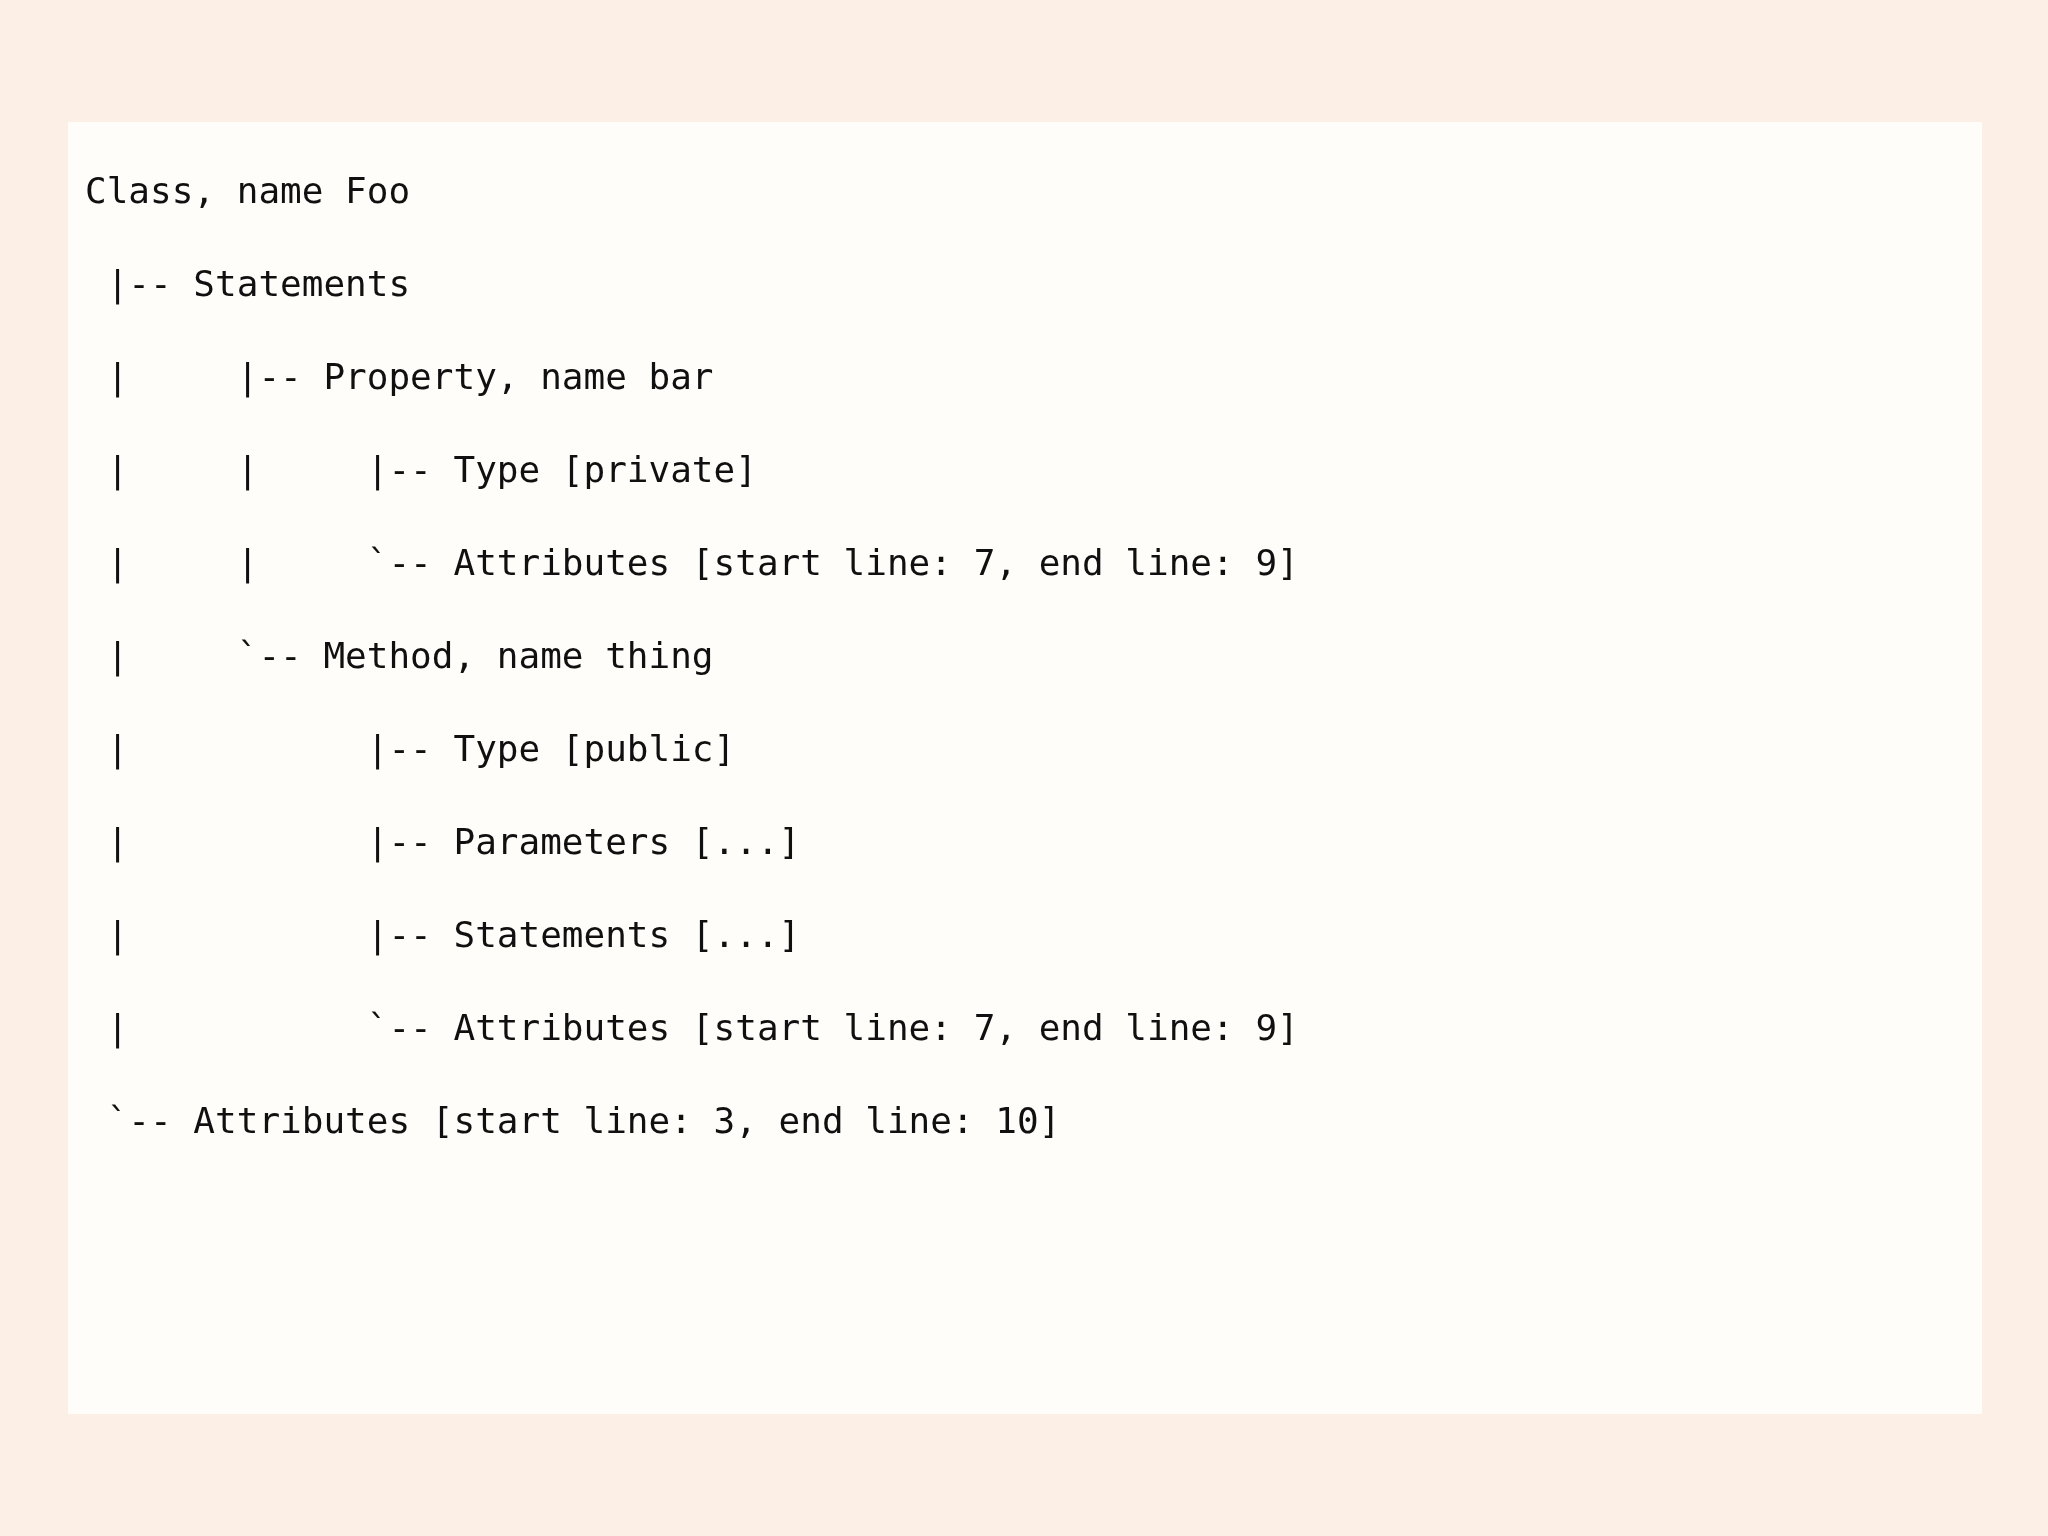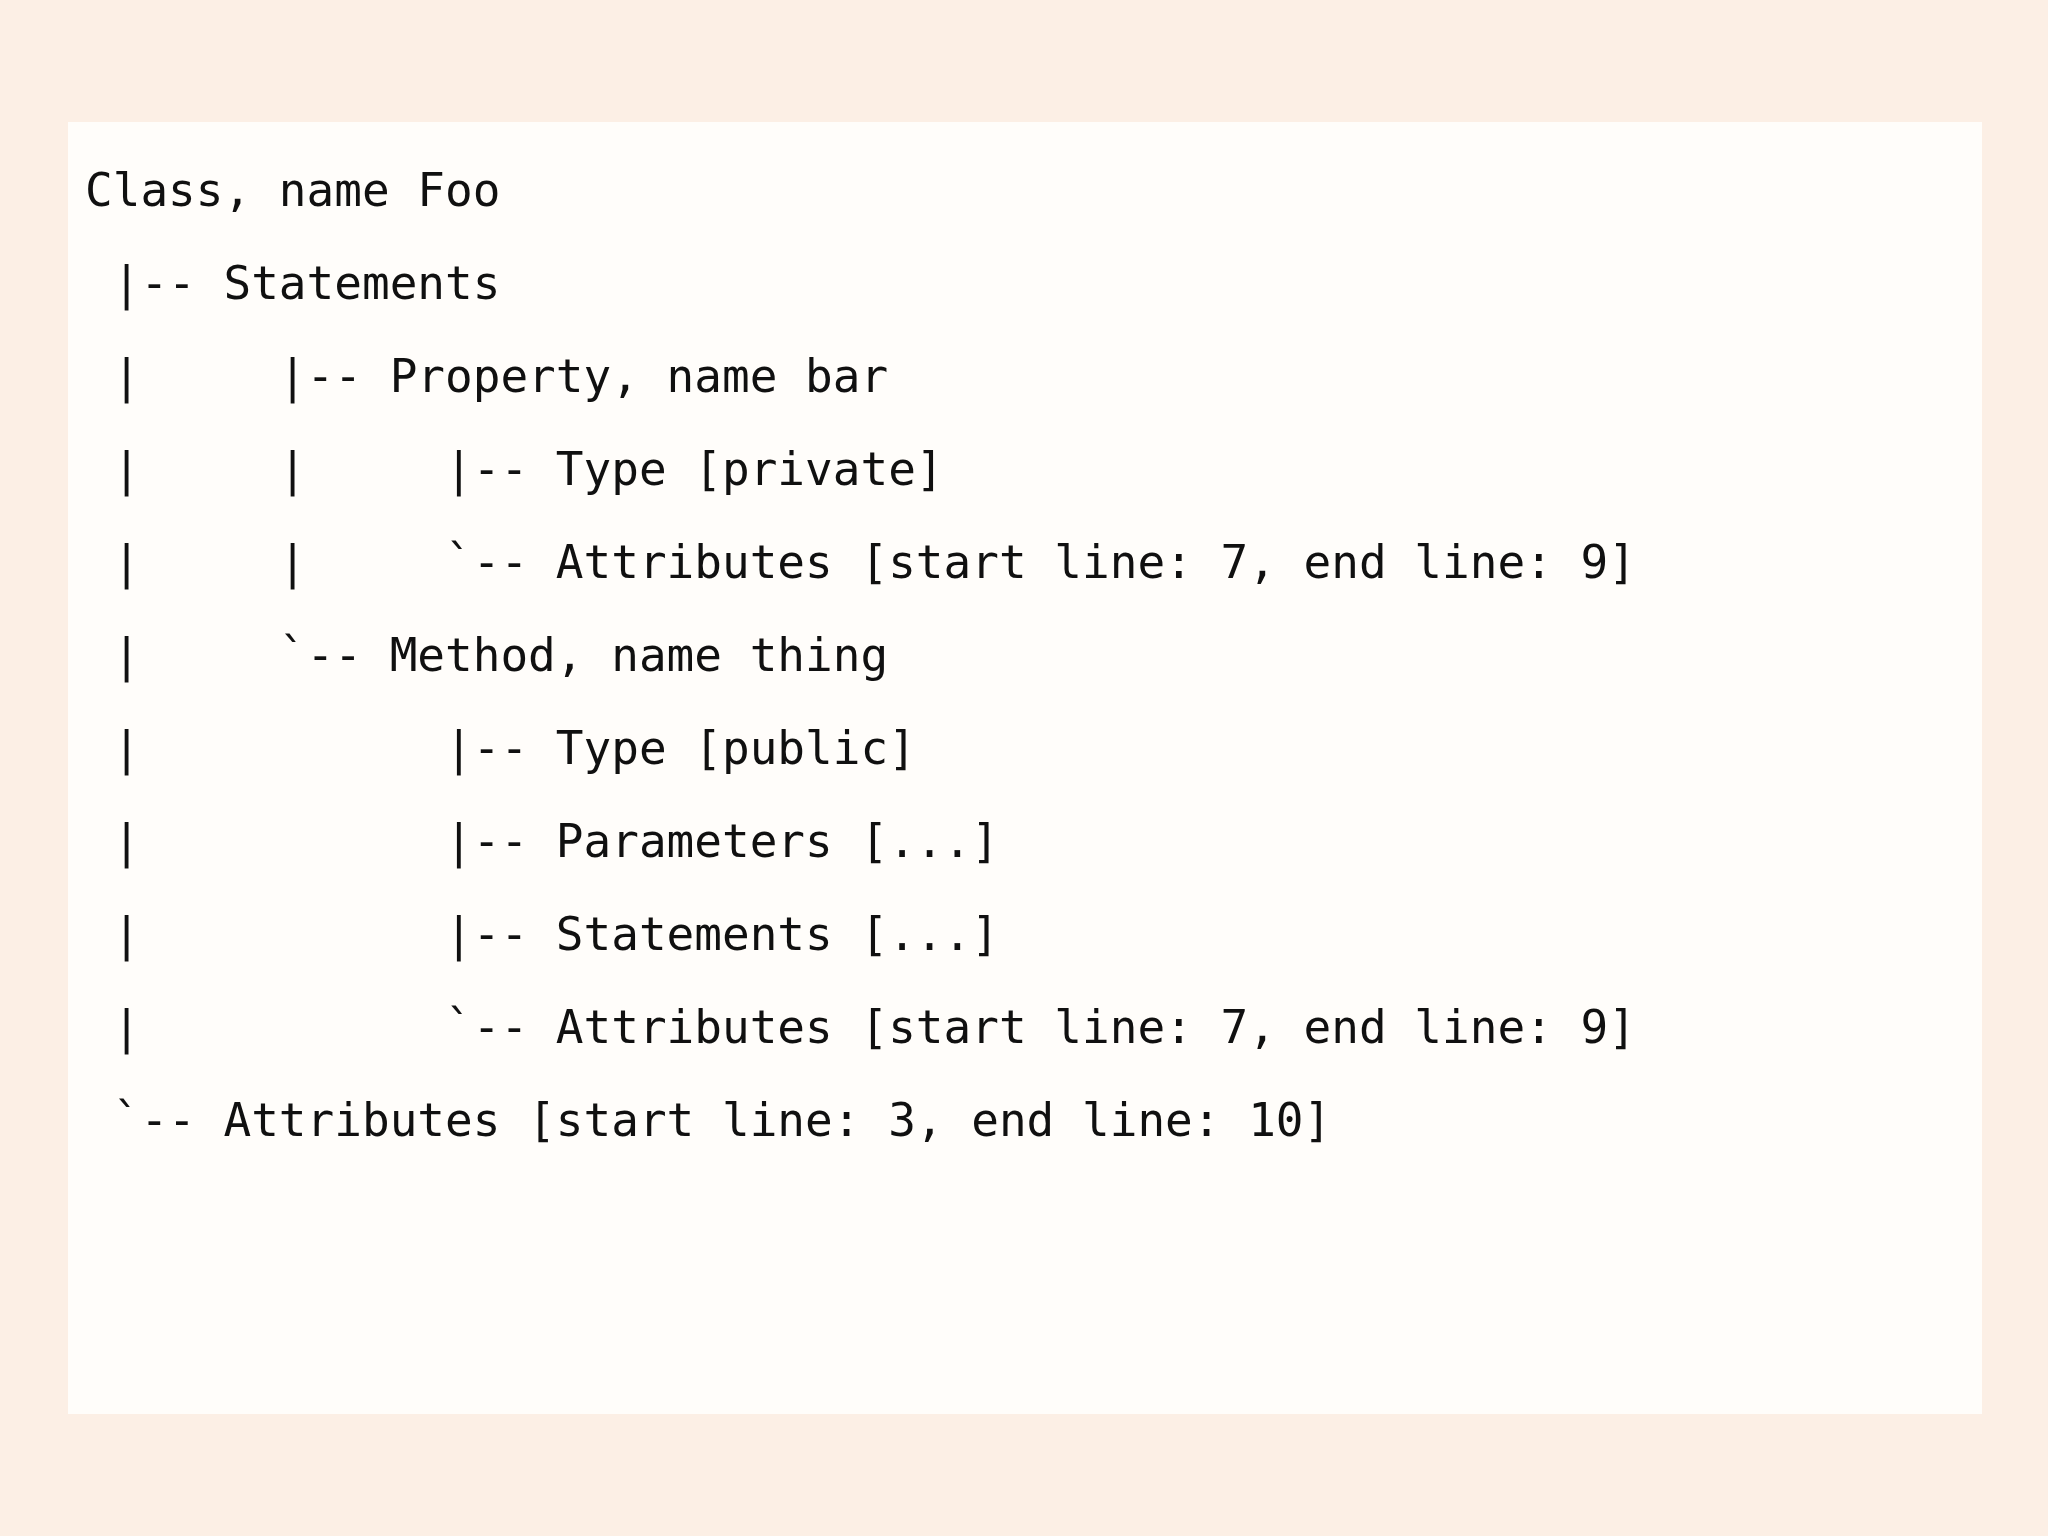--- a/index.html
+++ b/index.html
@@ -34,21 +34,21 @@
     overflow: hidden;
   }
 
   .tree {
     position: absolute;
     left: 17px;
     top: 22px;
     margin: 0;
     padding: 0;
     font-family: "DejaVu Sans Mono", "Liberation Mono", monospace;
-    font-size: 46px;
+    font-size: 36px;
     line-height: 93px;
     letter-spacing: 0px;
     color: #101010;
     white-space: pre;
     -webkit-font-smoothing: antialiased;
   }
 
   .tree-line {
     display: block;
     white-space: pre;

